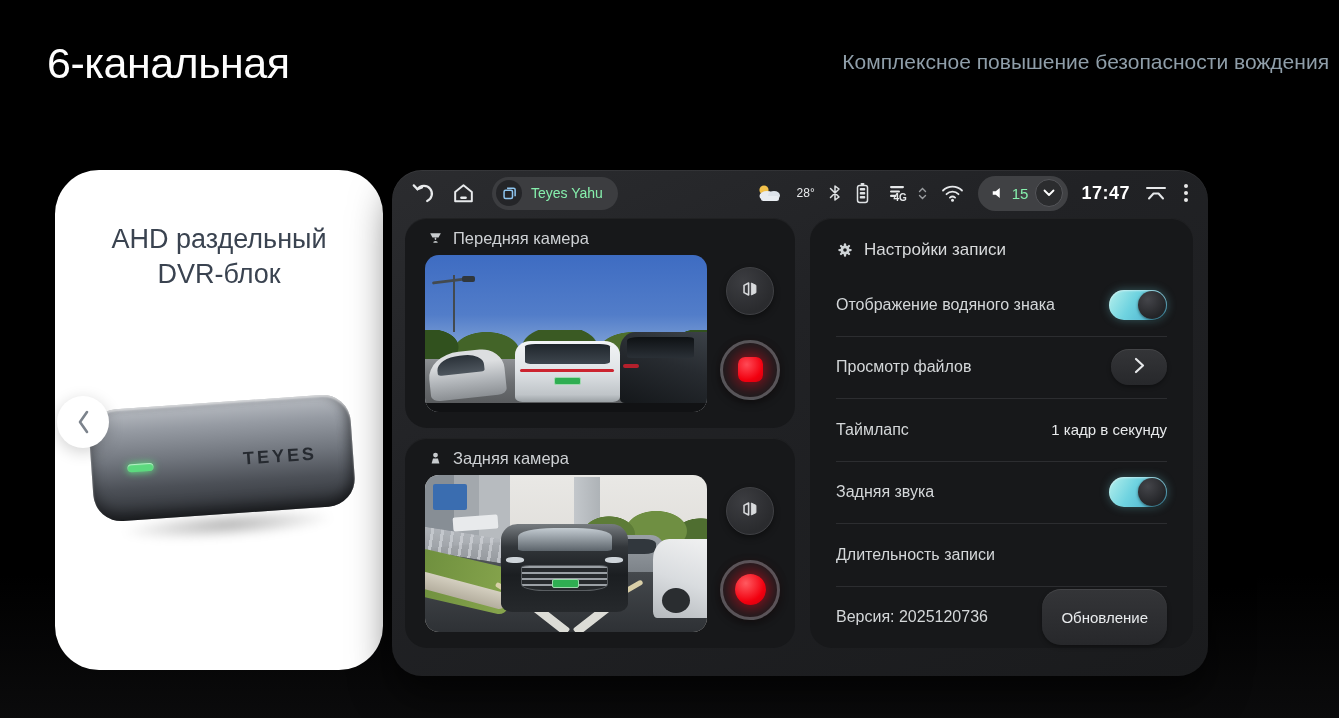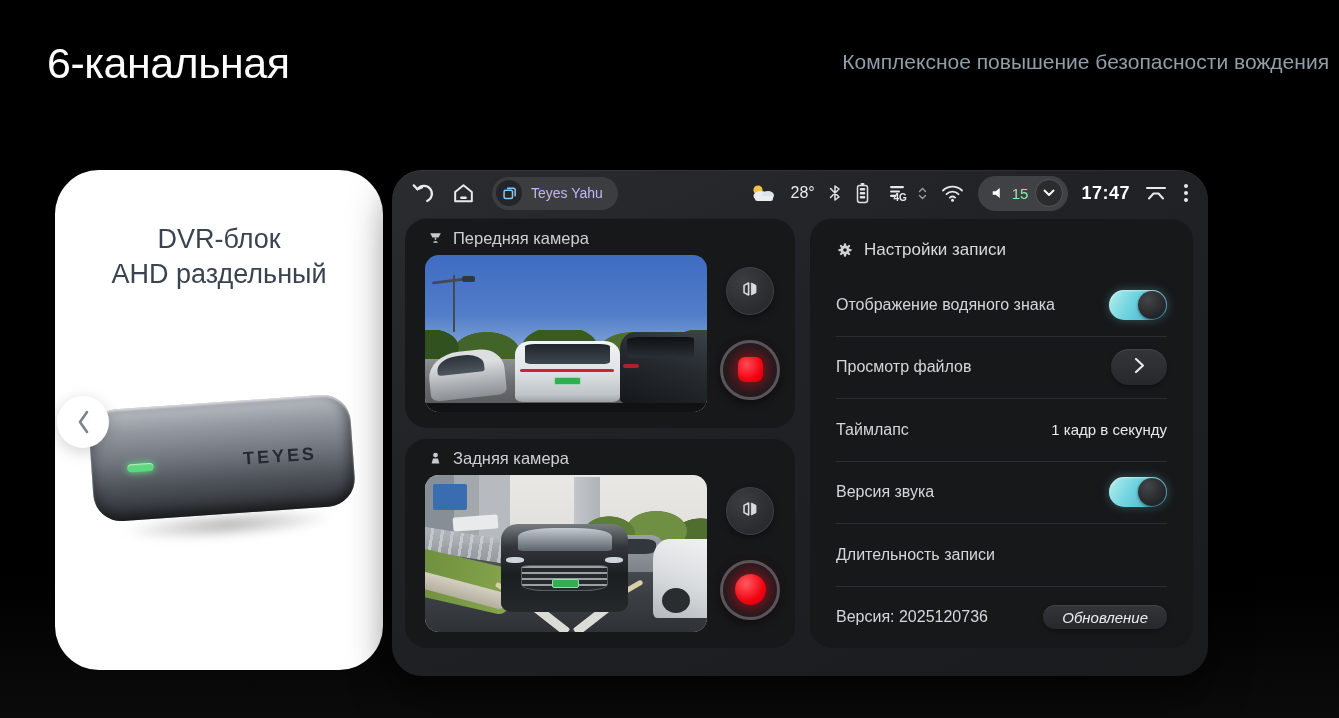--- a/index.html
+++ b/index.html
@@ -34,22 +34,22 @@
 
   
   .statusbar{position:absolute;left:0;top:0;right:0;height:46px;display:flex;align-items:center;
       justify-content:space-between;padding:0 18px;box-sizing:border-box;}
   .sb-group{display:flex;align-items:center;gap:16px;}
   .sb-group.right{gap:13px;}
   .sb-icon{display:flex;align-items:center;justify-content:center;}
   .app-pill{display:flex;align-items:center;gap:9px;background:#3c3d40;border-radius:17px;height:33px;
       padding:0 15px 0 4px;}
   .app-pill .app-ic{width:26px;height:26px;border-radius:50%;background:#242528;display:flex;align-items:center;justify-content:center;}
-  .app-pill .app-name{color:#c4b5fd;font-size:14px;}
-  .sb-temp{color:#e8eaec;font-size:16px;}
+  .app-pill .app-name{color:#86efac;font-size:14px;}
+  .sb-temp{color:#e8eaec;font-size:12px;}
   .sig-wrap{position:relative;width:30px;height:24px;}
   .sig-wrap .g-label{position:absolute;right:6px;bottom:2px;color:#e6e8ea;font-size:10px;font-weight:bold;}
   .updown{display:flex;flex-direction:column;gap:1px;margin-left:-8px;}
   .vol-pill{display:flex;align-items:center;gap:7px;background:#404144;border-radius:18px;height:35px;
       padding:0 5px 0 13px;}
   .vol-pill .vol-num{color:#86efac;font-size:15px;}
   .vol-chip{width:26px;height:26px;border-radius:50%;background:#2b2c2e;border:1px solid #55565a;
       display:flex;align-items:center;justify-content:center;}
   .sb-time{color:#fff;font-size:18px;font-weight:bold;letter-spacing:.5px;}
   .kebab{display:flex;flex-direction:column;gap:3px;padding:2px;}
@@ -173,38 +173,38 @@
   .srow .lbl{color:#d4d7d9;font-size:16px;}
   .srow .val{color:#e8eaec;font-size:15px;}
   .srow .right{display:flex;align-items:center;gap:14px;}
   .chev-pill{width:56px;height:36px;border-radius:18px;display:flex;align-items:center;justify-content:center;
       background:linear-gradient(180deg,#343538,#27282b);box-shadow:inset 0 1px 0 rgba(255,255,255,.08),0 2px 4px rgba(0,0,0,.35);}
   .toggle{width:58px;height:30px;border-radius:15px;position:relative;
       background:linear-gradient(120deg,#b5f0ec 0%,#6fd3e0 40%,#3fa4c6 100%);
       box-shadow:0 0 10px rgba(111,211,224,.35), inset 0 1px 2px rgba(255,255,255,.5);}
   .toggle .knob{position:absolute;right:1px;top:1px;width:28px;height:28px;border-radius:50%;
       background:radial-gradient(circle at 35% 30%,#44454a,#232427 70%);box-shadow:0 1px 3px rgba(0,0,0,.5);}
-  .update-btn{height:24px;padding:0 19px;border-radius:19px;display:flex;align-items:center;justify-content:center;
+  .update-btn{height:56px;padding:0 19px;border-radius:19px;display:flex;align-items:center;justify-content:center;
       background:linear-gradient(180deg,#343538,#27282b);box-shadow:inset 0 1px 0 rgba(255,255,255,.08),0 2px 4px rgba(0,0,0,.35);
-      color:#e9ebed;font-size:15px;font-style:italic;}
+      color:#e9ebed;font-size:15px;}
 </style>
 </head>
 <body>
 
 <div class="stage">
 
   <div class="page-title">
     <div>6-канальная</div>
   </div>
   <div class="page-subtitle">Комплексное повышение безопасности вождения</div>
 
   <div class="device-card">
     <div class="card-title">
+      <div>AHD раздельный</div>
       <div>DVR-блок</div>
-      <div>AHD раздельный</div>
     </div>
     <div class="device-wrap">
       <div class="device-shadow"></div>
       <div class="device-body"></div>
       <div class="device-led"></div>
       <div class="device-logo">TEYES</div>
     </div>
     <div class="prev-btn">
       <span class="sb-icon">
         <svg width="15" height="26" viewBox="0 0 15 26" fill="none" stroke="#7c838c" stroke-width="2.6" stroke-linecap="round" stroke-linejoin="round">
@@ -459,21 +459,21 @@
           </span>
         </span>
       </div>
 
       <div class="srow">
         <span class="lbl">Таймлапс</span>
         <span class="val">1 кадр в секунду</span>
       </div>
 
       <div class="srow">
-        <span class="lbl">Версия звука</span>
+        <span class="lbl">Задняя звука</span>
         <span class="toggle">
             <span class="knob"></span>
           </span>
       </div>
 
       <div class="srow">
         <span class="lbl">Длительность записи</span>
       </div>
 
       <div class="srow">

